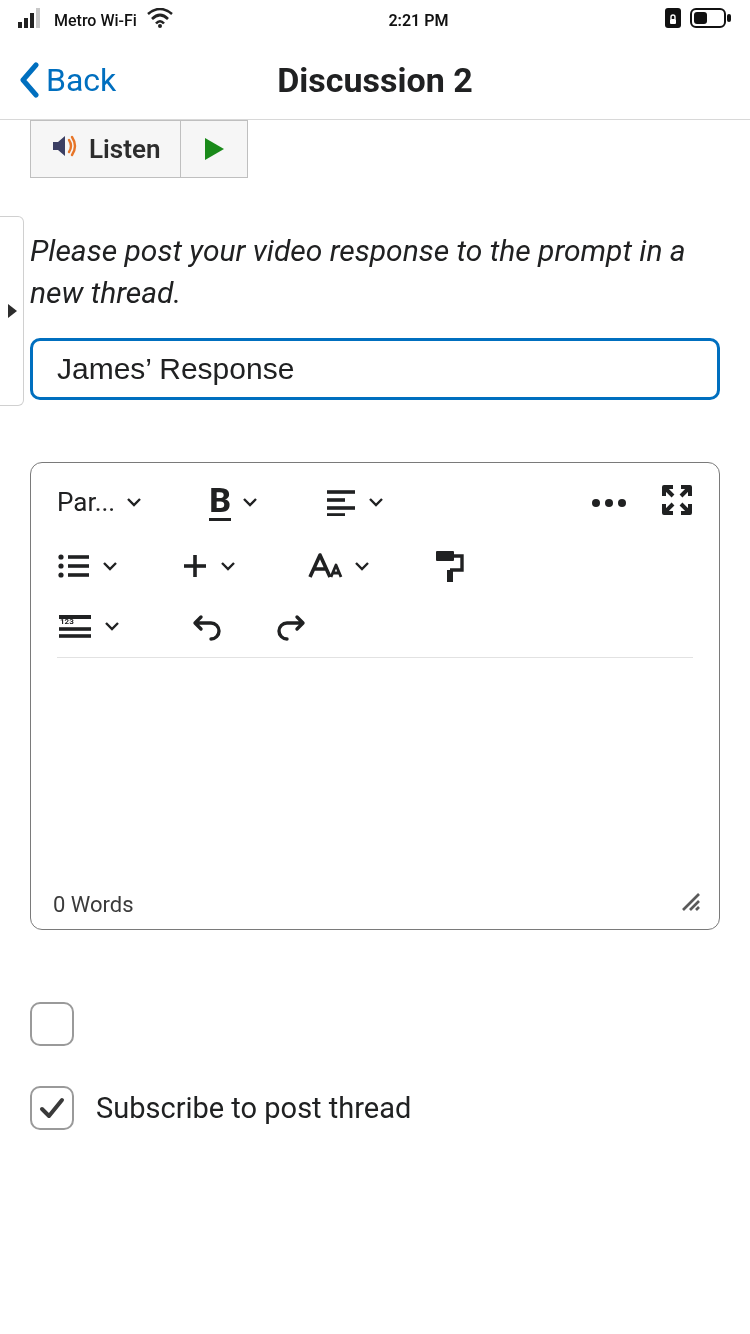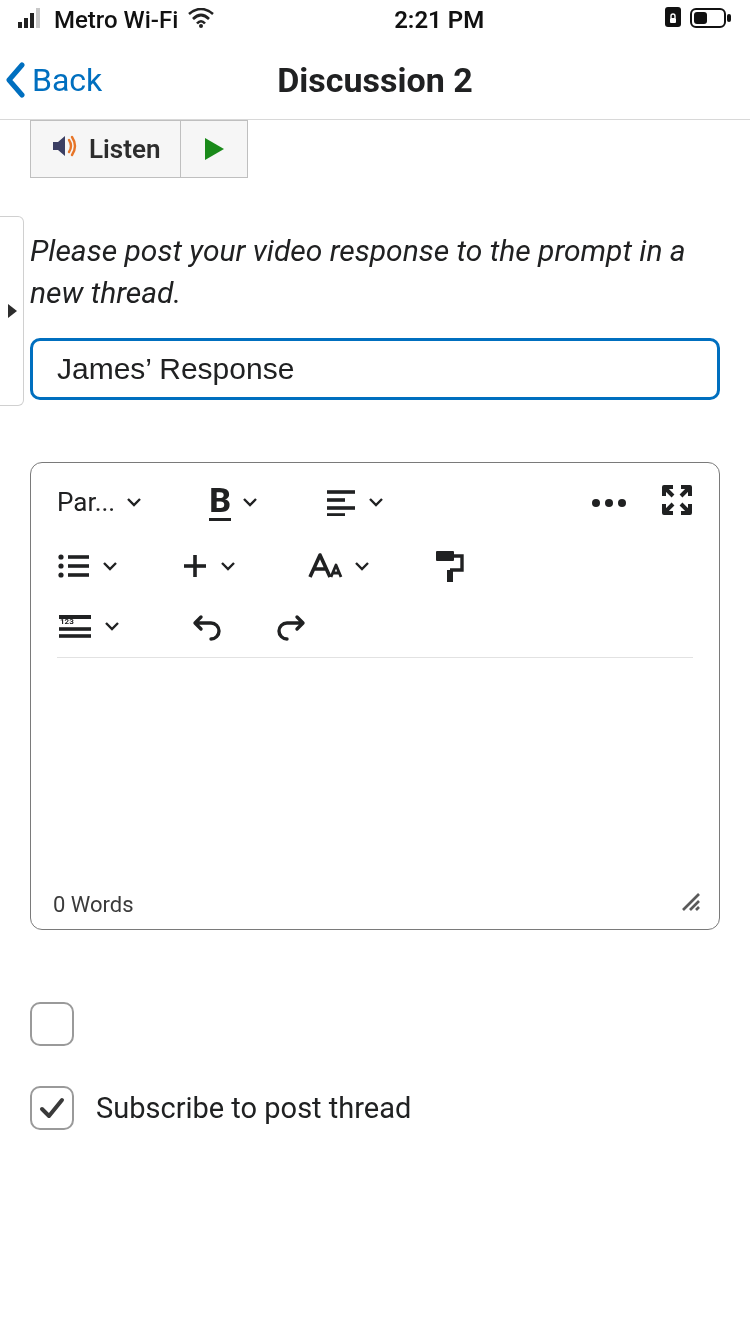--- a/index.html
+++ b/index.html
@@ -1,23 +1,23 @@
 <!DOCTYPE html>
 <html><head>
 <meta charset="utf-8">
 <style>
   * { box-sizing: border-box; margin: 0; padding: 0; }
   html, body { width: 750px; height: 1334px; font-family: -apple-system, "Segoe UI", Roboto, Arial, sans-serif; background: #fff; color: #202122; }
   
-  .status-bar { height: 40px; display: flex; align-items: center; justify-content: space-between; padding: 0 18px; font-size: 24px; font-weight: 500; color: #111; }
+  .status-bar { height: 40px; display: flex; align-items: center; justify-content: space-between; padding: 0 18px; font-size: 16px; font-weight: 500; color: #111; }
   .status-left { display: flex; align-items: center; gap: 10px; }
   .status-right { display: flex; align-items: center; gap: 8px; }
   
   .nav { height: 80px; display: flex; align-items: center; border-bottom: 1px solid #d8d8d8; position: relative; }
-  .back { position: absolute; left: 4px; display: flex; align-items: center; gap: 6px; color: #006fbf; font-size: 32px; font-weight: 400; }
+  .back { position: absolute; left: 18px; display: flex; align-items: center; gap: 6px; color: #006fbf; font-size: 32px; font-weight: 400; }
   .nav-title { width: 100%; text-align: center; font-size: 34px; font-weight: 700; }
   
   .listen-wrap { padding-left: 30px; }
   .listen-box { display: inline-flex; border: 1px solid #bfbfbf; background: #f6f6f6; height: 58px; }
   .listen-left { display: flex; align-items: center; gap: 10px; padding: 0 20px; border-right: 1px solid #bfbfbf; font-size: 26px; font-weight: 600; color: #2d2d2d; }
   .listen-play { width: 66px; display: flex; align-items: center; justify-content: center; }
   
   .side-handle { position: absolute; left: 0; top: 216px; width: 24px; height: 190px; background: #fff; border: 1px solid #d0d0d0; border-left: none; border-top-right-radius: 6px; border-bottom-right-radius: 6px; display: flex; align-items: center; justify-content: center; }
   .content { padding: 0 30px; }
   .prompt { font-style: italic; font-size: 30px; line-height: 1.4; color: #202122; margin-top: 52px; margin-bottom: 24px; }

